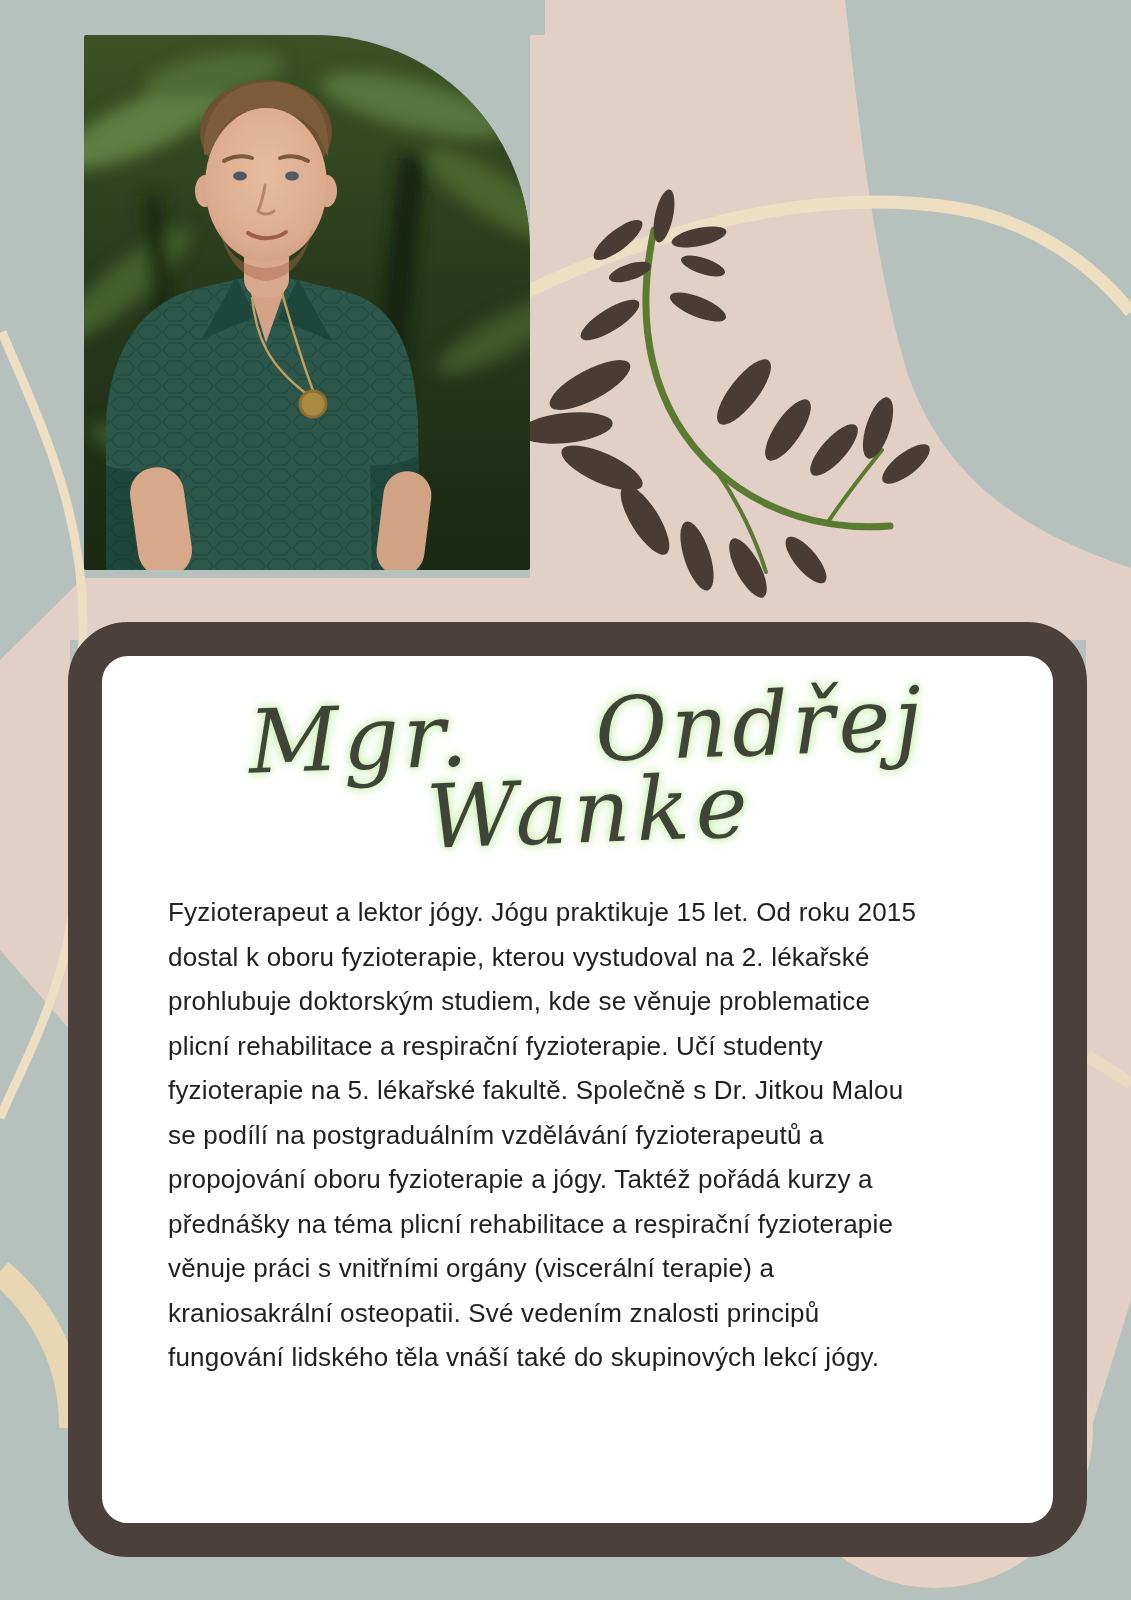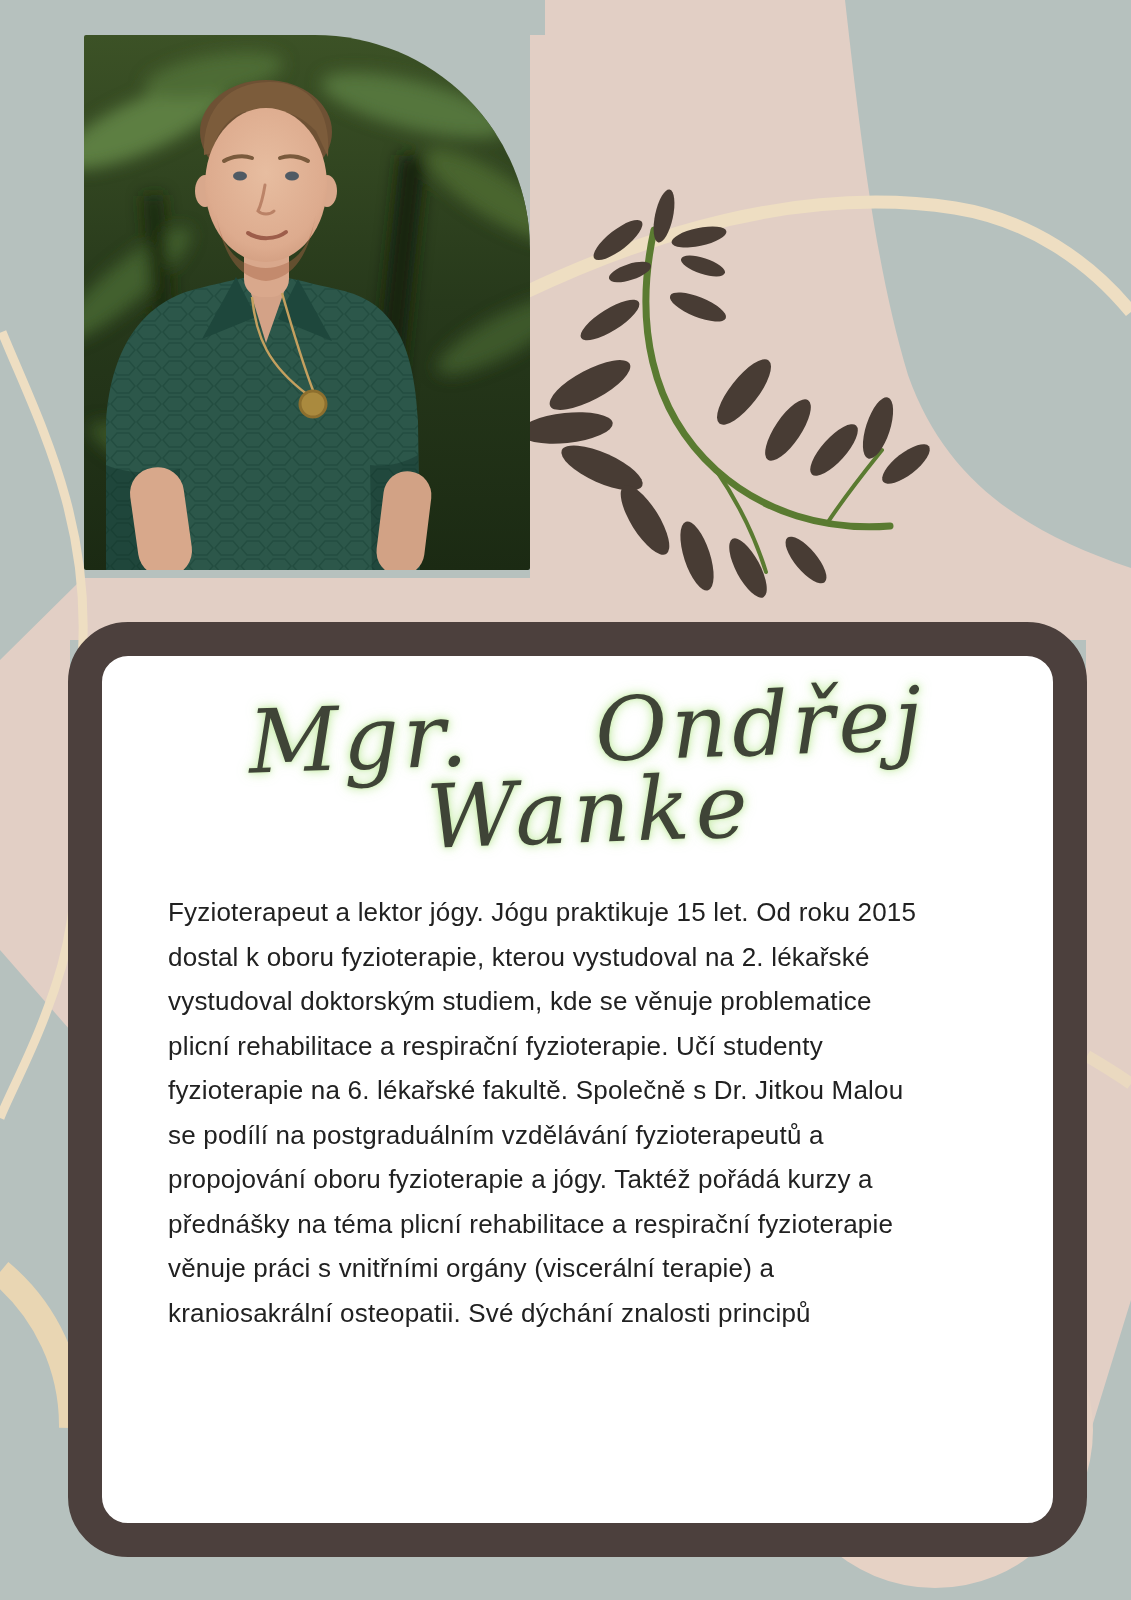--- a/index.html
+++ b/index.html
@@ -196,23 +196,24 @@
 
 <div class="card">
   <div class="card-inner">
     <div class="title-block">
       <div class="title-line-1">Mgr. Ondřej</div>
       <div class="title-line-2">Wanke</div>
     </div>
     <div class="bio">
       <div class="bio-line">Fyzioterapeut a lektor jógy. Jógu praktikuje 15 let. Od roku 2015</div>
       <div class="bio-line">dostal k oboru fyzioterapie, kterou vystudoval na 2. lékařské</div>
-      <div class="bio-line">vystudoval doktorským studiem, kde se věnuje problematice</div>
+      <div class="bio-line">prohlubuje doktorským studiem, kde se věnuje problematice</div>
       <div class="bio-line">plicní rehabilitace a respirační fyzioterapie. Učí studenty</div>
-      <div class="bio-line">fyzioterapie na 6. lékařské fakultě. Společně s Dr. Jitkou Malou</div>
+      <div class="bio-line">fyzioterapie na 5. lékařské fakultě. Společně s Dr. Jitkou Malou</div>
       <div class="bio-line">se podílí na postgraduálním vzdělávání fyzioterapeutů a</div>
       <div class="bio-line">propojování oboru fyzioterapie a jógy. Taktéž pořádá kurzy a</div>
       <div class="bio-line">přednášky na téma plicní rehabilitace a respirační fyzioterapie</div>
       <div class="bio-line">věnuje práci s vnitřními orgány (viscerální terapie) a</div>
-      <div class="bio-line">kraniosakrální osteopatii. Své dýchání znalosti principů</div>
+      <div class="bio-line">kraniosakrální osteopatii. Své vedením znalosti principů</div>
+      <div class="bio-line">fungování lidského těla vnáší také do skupinových lekcí jógy.</div>
     </div>
   </div>
 </div>
 
 </body></html>

